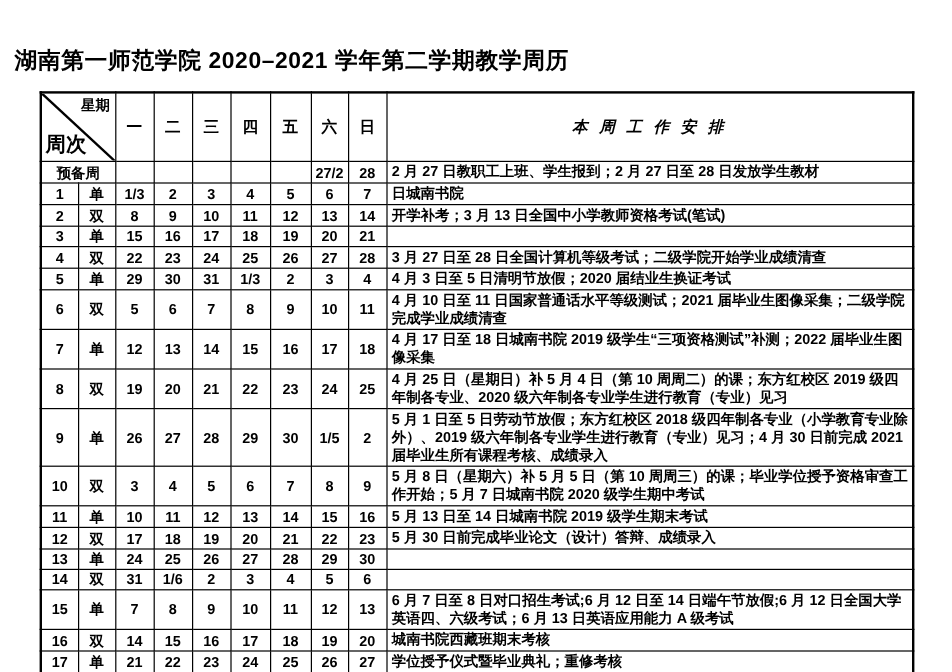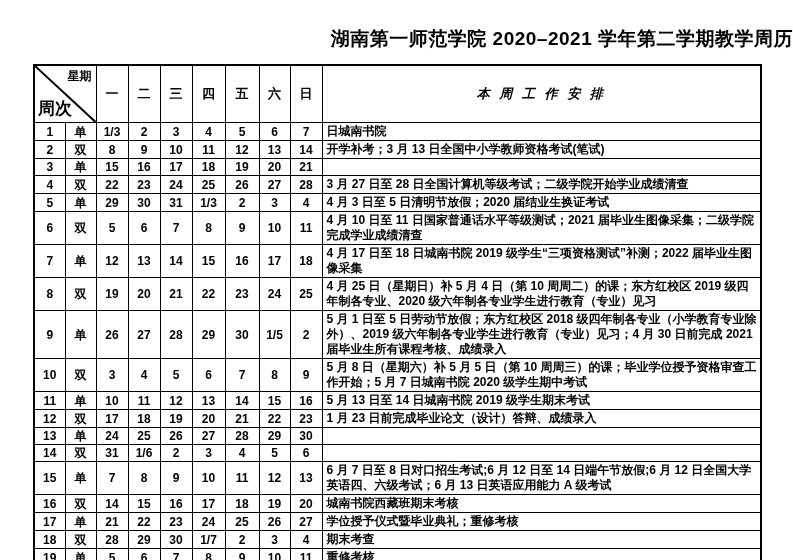--- a/index.html
+++ b/index.html
@@ -1,21 +1,21 @@
 <!DOCTYPE html>
 <html lang="zh"><head>
 <meta charset="utf-8">
 <style>
   html,body { margin:0; padding:0; background:#ffffff; }
   .page {
     position:relative; width:793px; height:560px; background:#ffffff;
     font-family:"Liberation Sans", sans-serif; color:#000; overflow:hidden;
   }
   .title {
-    margin:0; padding-top:26px; text-align:right;
+    margin:12px; padding-top:26px; text-align:left;
     font-size:19px; font-weight:bold; letter-spacing:0.5px;
   }
   table.cal {
     border-collapse:collapse; table-layout:fixed;
     margin:12px 0 0 33px; width:729px;
     border:2px solid #000;
   }
   table.cal th, table.cal td {
     border:1px solid #000; font-weight:bold; overflow:hidden;
   }
@@ -61,20 +61,31 @@
         <th>三</th>
         <th>四</th>
         <th>五</th>
         <th>六</th>
         <th>日</th>
         <th class="work-h">本 周 工 作 安 排</th>
       </tr>
     </thead>
     <tbody id="cal-body">
         <tr>
+          <td class="c" colspan="2">预备周</td>
+          <td class="c"></td>
+          <td class="c"></td>
+          <td class="c"></td>
+          <td class="c"></td>
+          <td class="c"></td>
+          <td class="c">27/2</td>
+          <td class="c">28</td>
+          <td class="w">2 月 27 日教职工上班、学生报到；2 月 27 日至 28 日发放学生教材</td>
+        </tr>
+        <tr>
           <td class="c">1</td>
           <td class="c">单</td>
           <td class="c">1/3</td>
           <td class="c">2</td>
           <td class="c">3</td>
           <td class="c">4</td>
           <td class="c">5</td>
           <td class="c">6</td>
           <td class="c">7</td>
           <td class="w">日城南书院</td>
@@ -202,21 +213,21 @@
         <tr>
           <td class="c">12</td>
           <td class="c">双</td>
           <td class="c">17</td>
           <td class="c">18</td>
           <td class="c">19</td>
           <td class="c">20</td>
           <td class="c">21</td>
           <td class="c">22</td>
           <td class="c">23</td>
-          <td class="w">1 月 23 日前完成毕业论文（设计）答辩、成绩录入</td>
+          <td class="w">5 月 30 日前完成毕业论文（设计）答辩、成绩录入</td>
         </tr>
         <tr>
           <td class="c">13</td>
           <td class="c">单</td>
           <td class="c">24</td>
           <td class="c">25</td>
           <td class="c">26</td>
           <td class="c">27</td>
           <td class="c">28</td>
           <td class="c">29</td>

